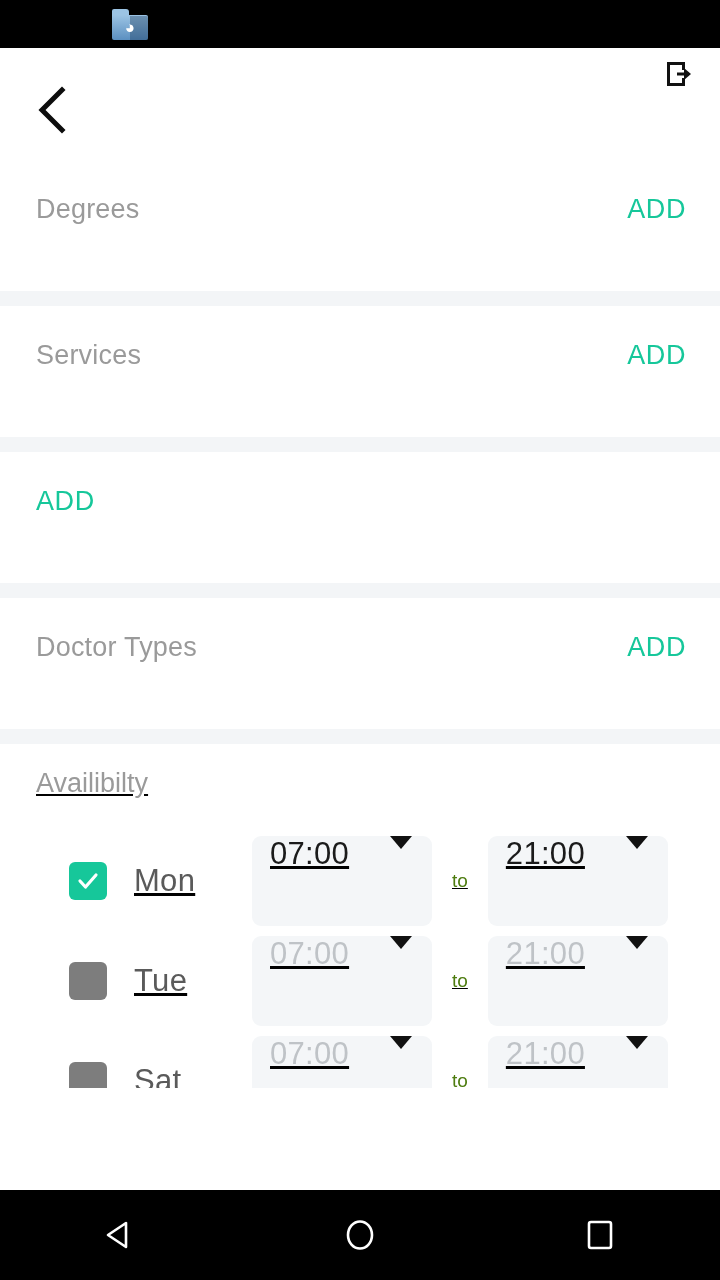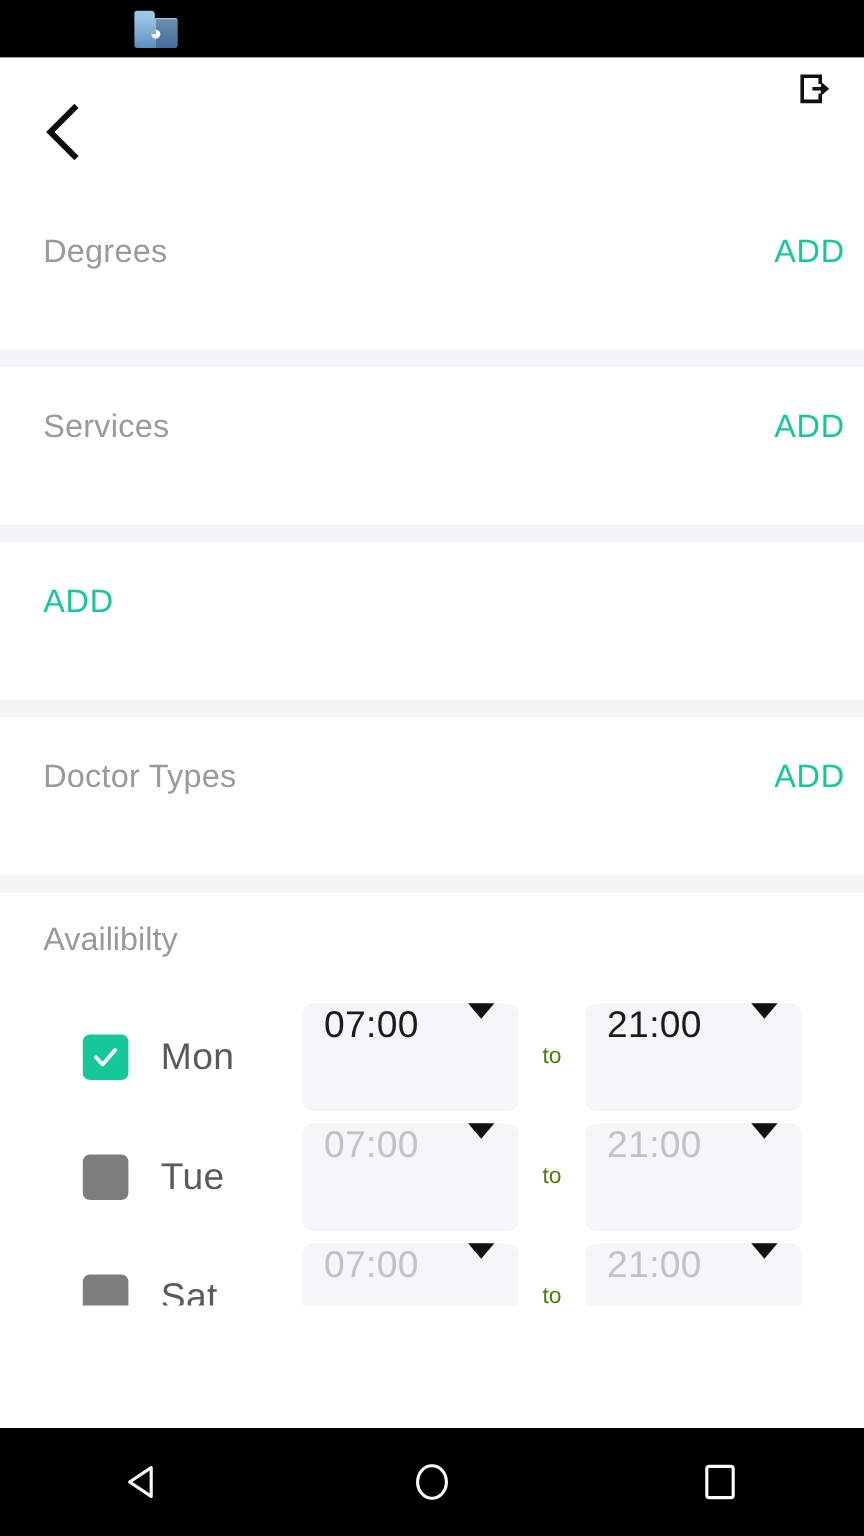--- a/index.html
+++ b/index.html
@@ -62,34 +62,34 @@
     background:#ffffff; overflow:hidden;
   }
   .section {
     background:#ffffff;
     height:131px;
     position:relative;
   }
   .section-row {
     position:absolute; top:34px; left:0; right:0;
     display:flex; align-items:center; justify-content:space-between;
-    padding:0 16px 0 36px;
+    padding:0 34px 0 36px;
   }
   .section-label {
     font-size:27px; color:#9a9a9a; font-weight:400; letter-spacing:.2px;
   }
   .add-link {
     font-size:27px; color:#16c79a; font-weight:500; letter-spacing:.6px;
     cursor:pointer;
   }
   .divider { height:15px; background:#f3f5f7; width:100%; }
 
   
   .avail {
-    position:relative; background:#ffffff; padding-top:24px;
+    position:relative; background:#ffffff; padding-top:24px;text-decoration:underline;
   }
   .avail-title {
     font-size:27px; color:#9a9a9a; padding-left:36px; margin-bottom:32px;
   }
   .day-row {
     display:flex; align-items:center; height:100px; padding-left:45px;margin-left:24px;
   }
   .checkbox {
     width:38px; height:38px; border-radius:6px; flex:none;
     display:flex; align-items:center; justify-content:center;

